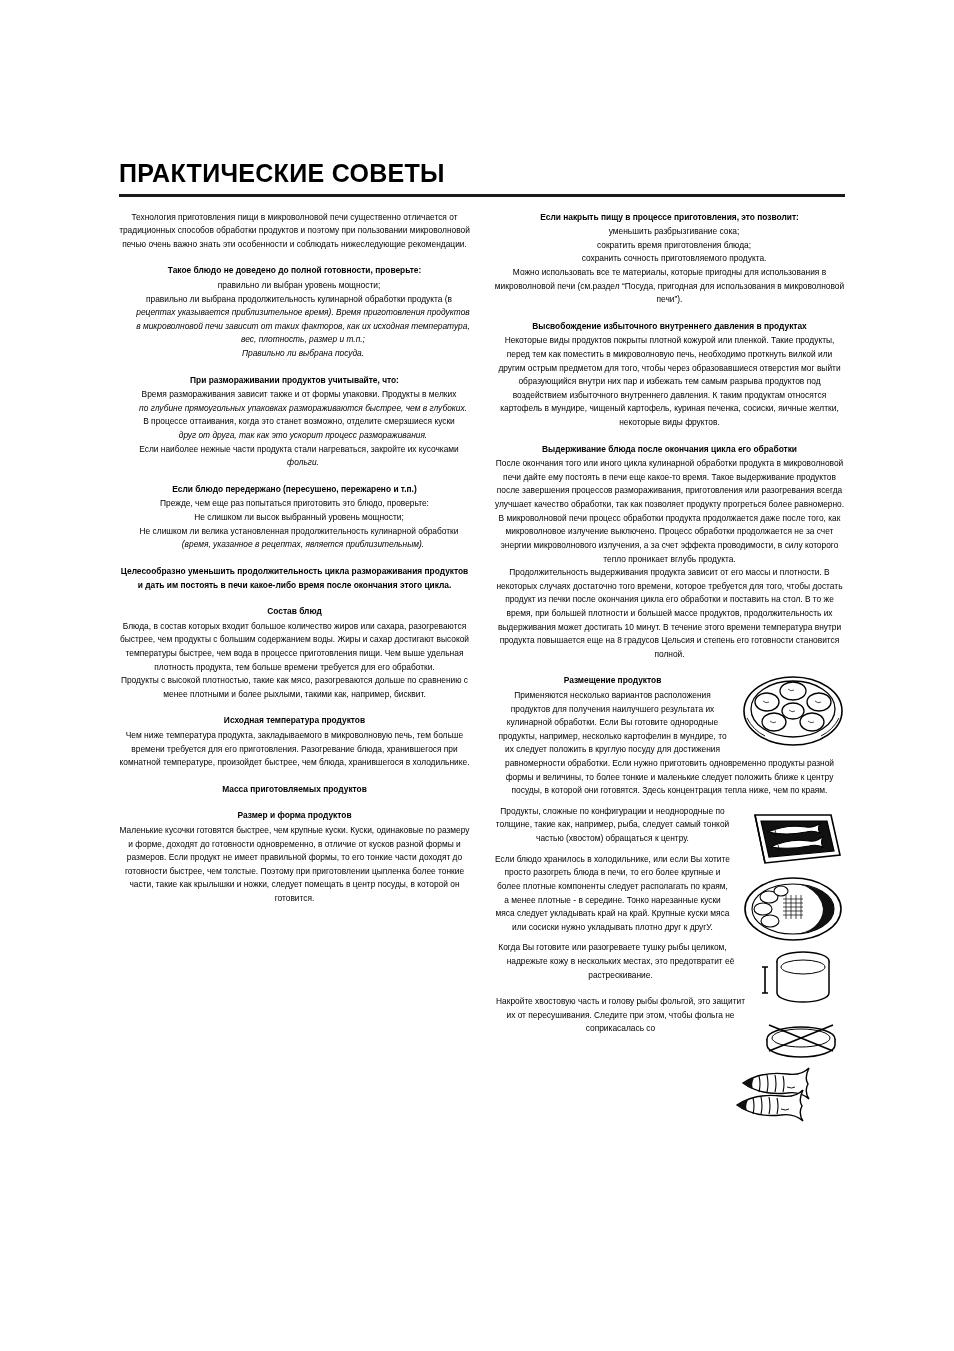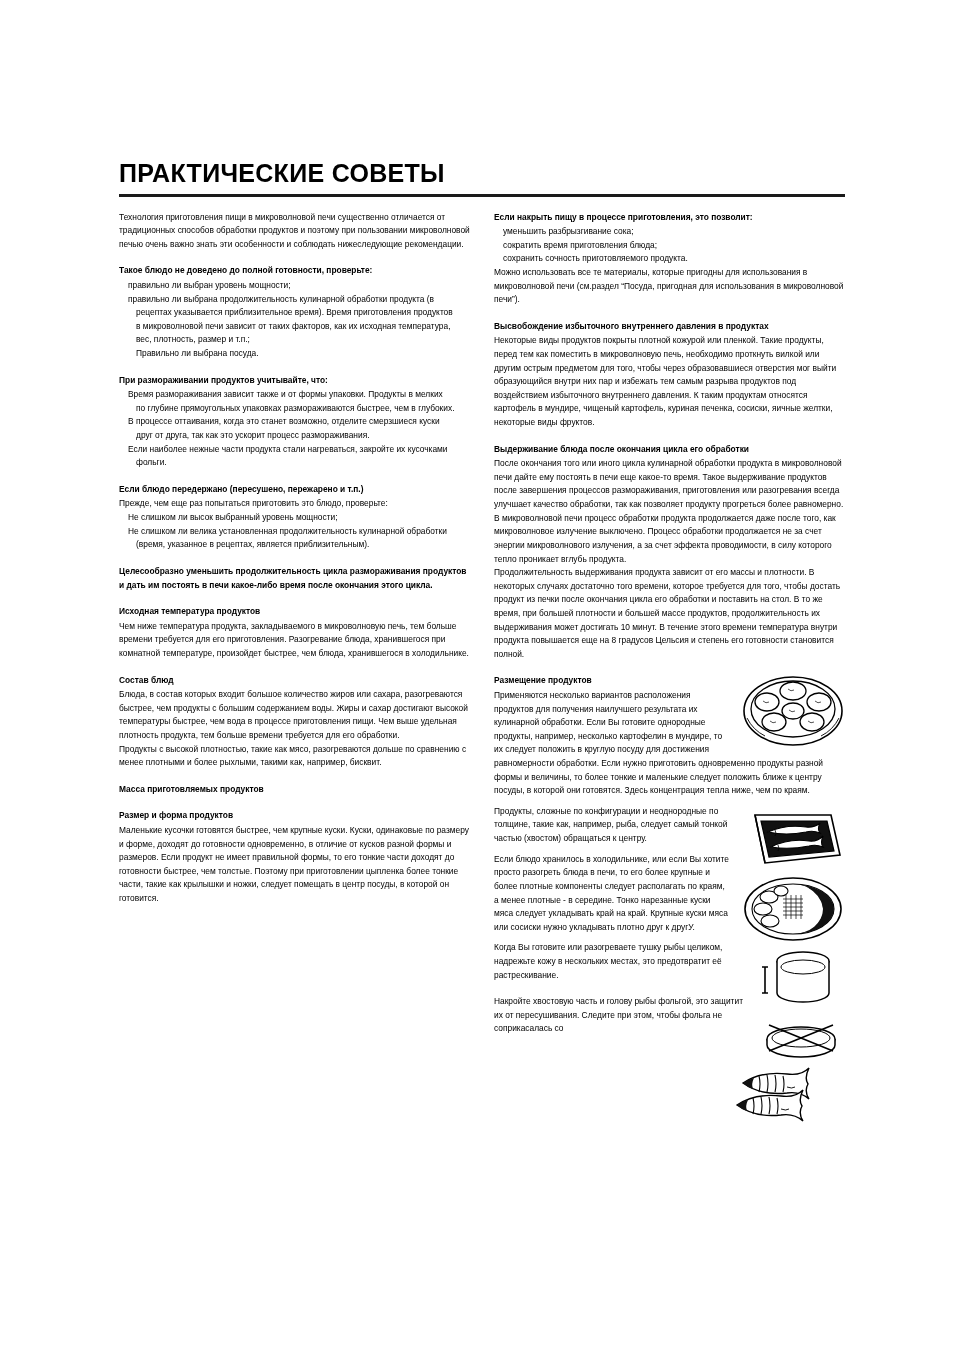--- a/index.html
+++ b/index.html
@@ -38,20 +38,21 @@
     height: 3px;
     background: #1a1a1a;
     width: 726px;
     margin-bottom: 14px;
   }
   .columns {
     display: flex;
     flex-direction: row;
     align-items: flex-start;
     gap: 24px;
+    text-align: center;
   }
   .col {
     width: 351px;
   }
   .col-right {
     width: 351px;
     position: relative;
   }
   .block {
     margin-bottom: 13px;
@@ -65,20 +66,21 @@
   p.t {
     font-size: 8.4px;
     line-height: 1.62;
     margin: 0;
   }
   p.t.ind {
     padding-left: 9px;
   }
   p.t.ind2 {
     padding-left: 17px;
+    font-style: italic;
   }
   .spacer-sm { height: 7px; }
   .spacer-md { height: 13px; }
 
   
   .fig {
     float: right;
     clear: right;
     margin: 0 0 4px 10px;
   }
@@ -129,28 +131,28 @@
           <p class="t ind">Не слишком ли высок выбранный уровень мощности;</p>
           <p class="t ind">Не слишком ли велика установленная продолжительность кулинарной обработки</p>
           <p class="t ind2">(время, указанное в рецептах, является приблизительным).</p>
         </div>
 
         <div class="block">
           <div class="h">Целесообразно уменьшить продолжительность цикла размораживания продуктов и дать им постоять в печи какое-либо время после окончания этого цикла.</div>
         </div>
 
         <div class="block">
-          <div class="h">Исходная температура продуктов</div>
-          <p class="t">Чем ниже температура продукта, закладываемого в микроволновую печь, тем больше времени требуется для его приготовления. Разогревание блюда, хранившегося при комнатной температуре, произойдет быстрее, чем блюда, хранившегося в холодильнике.</p>
-        </div>
-
-        <div class="block">
           <div class="h">Состав блюд</div>
           <p class="t">Блюда, в состав которых входит большое количество жиров или сахара, разогреваются быстрее, чем продукты с большим содержанием воды. Жиры и сахар достигают высокой температуры быстрее, чем вода в процессе приготовления пищи. Чем выше удельная плотность продукта, тем больше времени требуется для его обработки.</p>
           <p class="t">Продукты с высокой плотностью, такие как мясо, разогреваются дольше по сравнению с менее плотными и более рыхлыми, такими как, например, бисквит.</p>
+        </div>
+
+        <div class="block">
+          <div class="h">Исходная температура продуктов</div>
+          <p class="t">Чем ниже температура продукта, закладываемого в микроволновую печь, тем больше времени требуется для его приготовления. Разогревание блюда, хранившегося при комнатной температуре, произойдет быстрее, чем блюда, хранившегося в холодильнике.</p>
         </div>
 
         <div class="block">
           <div class="h">Масса приготовляемых продуктов</div>
         </div>
 
         <div class="block">
           <div class="h">Размер и форма продуктов</div>
           <p class="t">Маленькие кусочки готовятся быстрее, чем крупные куски. Куски, одинаковые по размеру и форме,  доходят до готовности одновременно, в отличие от кусков разной формы и размеров. Если продукт не имеет правильной формы, то его тонкие части доходят до готовности быстрее, чем толстые. Поэтому при приготовлении цыпленка более тонкие части, такие как крылышки и ножки, следует помещать в центр посуды, в которой он готовится.</p>
         </div>

